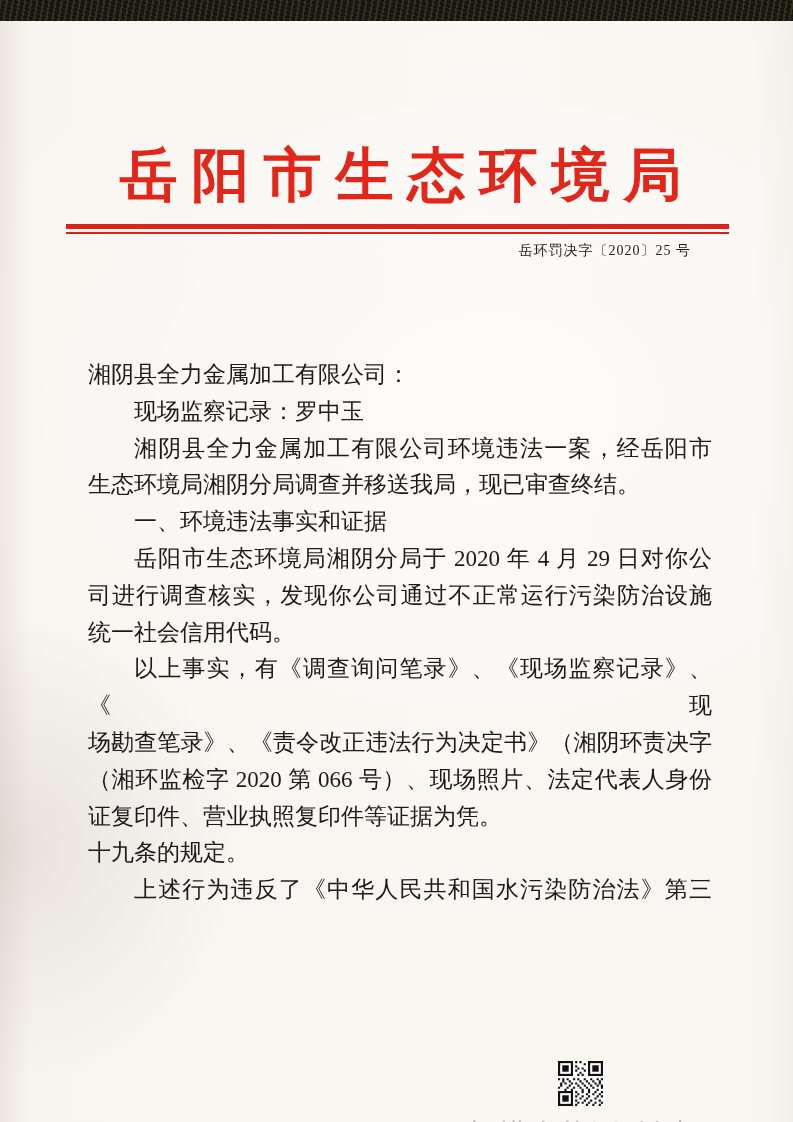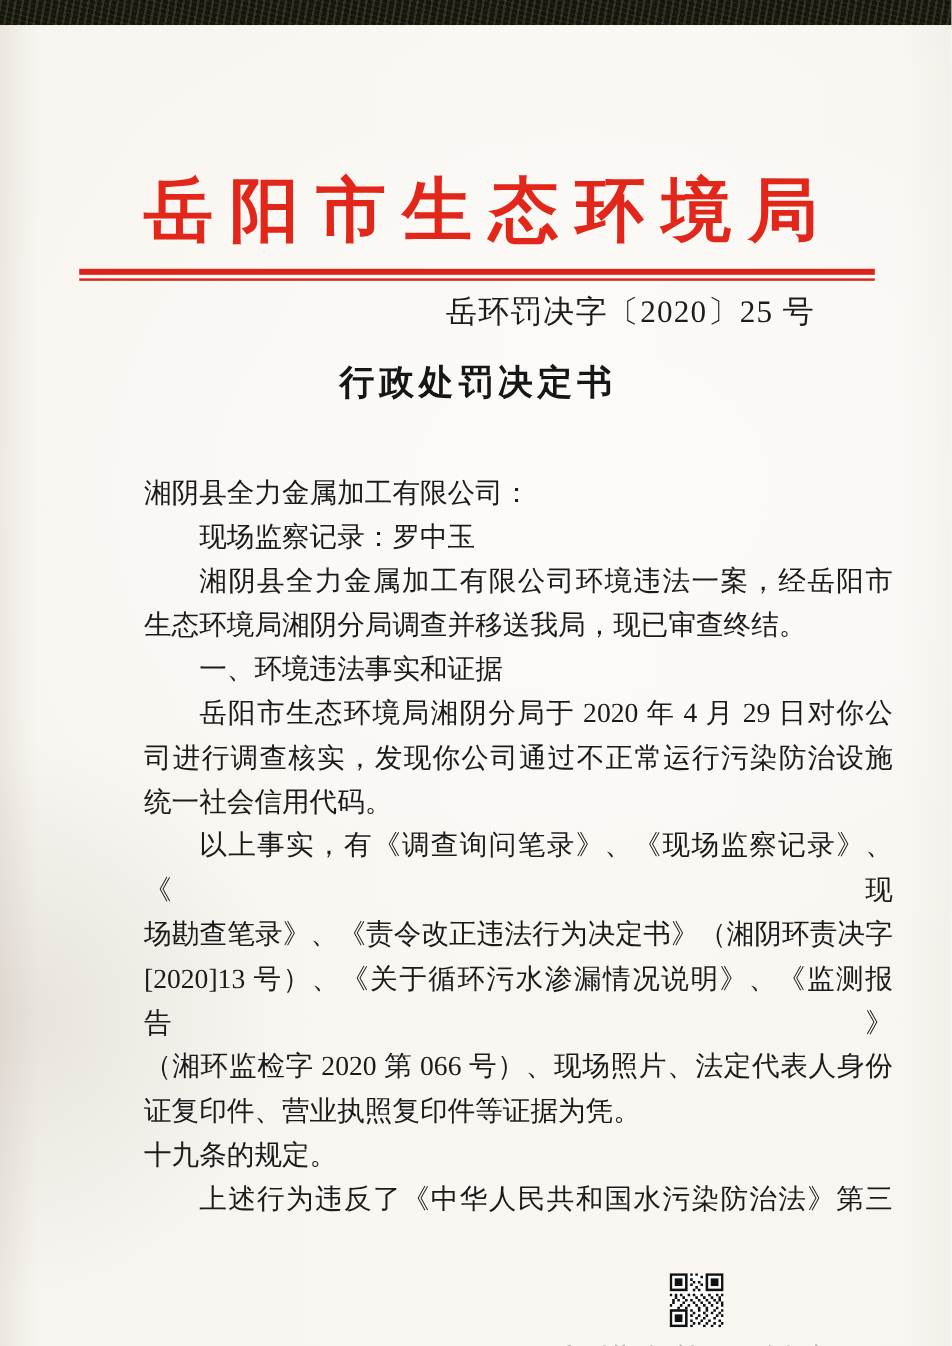--- a/index.html
+++ b/index.html
@@ -43,35 +43,34 @@
     color: #e3261a;
     font-size: 58px; font-weight: bold;
     letter-spacing: 14px; text-indent: 14px;
     white-space: nowrap;
     font-family: "Liberation Serif", "DejaVu Serif", serif;
   }
   .red-rule { position: absolute; top: 203px; left: 66px; width: 663px; }
   .red-rule .thick { height: 5px; background: #d8241a; }
   .red-rule .thin  { height: 2px; background: #d8241a; margin-top: 3px; }
   .doc-number {
-    position: absolute; top: 221px; right: 114px;
-    font-size: 26px; letter-spacing: 1px;
+    position: absolute; top: 221px; right: 102px;
+    font-size: 14px; letter-spacing: 1px;
     color: #1c1c1c;
   }
   .doc-title {
     position: absolute; top: 278px; left: 0; width: 100%;
     margin: 0; text-align: center;
     font-size: 29px; font-weight: 600; letter-spacing: 4px; text-indent: 4px;
     color: #161616;
   }
   .doc-body {
-    position: absolute; top: 372px; left: 88px; width: 624px;
+    position: absolute; top: 336px; left: 88px; width: 624px;
     font-size: 23px; line-height: 36.8px;
     color: #1b1b1b;
-    margin-left: 32px;
   }
   .line { text-align: left; }
   .line.indent { text-indent: 2em; }
   .line.stretch { text-align: justify; text-align-last: justify; }
   
   .watermark {
     position: absolute; left: 467px; top: 1040px;
     display: flex; align-items: center; gap: 9px; flex-direction: column;
   }
   .qr { width: 45px; height: 45px; display: block; }
@@ -91,34 +90,32 @@
 
     <h1 class="agency">岳阳市生态环境局</h1>
 
     <div class="red-rule">
       <div class="thick"></div>
       <div class="thin"></div>
     </div>
 
     <div class="doc-number">岳环罚决字〔2020〕25 号</div>
 
-    <h2 class="doc-title">行政处罚决定书</h2>
 
     <div class="doc-body">
       <div class="line">湘阴县全力金属加工有限公司：</div>
       <div class="line indent">现场监察记录：罗中玉</div>
       <div class="line indent stretch">湘阴县全力金属加工有限公司环境违法一案，经岳阳市</div>
       <div class="line">生态环境局湘阴分局调查并移送我局，现已审查终结。</div>
       <div class="line indent">一、环境违法事实和证据</div>
       <div class="line indent stretch">岳阳市生态环境局湘阴分局于 2020 年 4 月 29 日对你公</div>
       <div class="line stretch">司进行调查核实，发现你公司通过不正常运行污染防治设施</div>
       <div class="line">统一社会信用代码。</div>
       <div class="line indent stretch">以上事实，有《调查询问笔录》、《现场监察记录》、《现</div>
       <div class="line stretch">场勘查笔录》、《责令改正违法行为决定书》（湘阴环责决字</div>
-      <div class="line stretch">[2020]13 号）、《关于循环污水渗漏情况说明》、《监测报告》</div>
       <div class="line stretch">（湘环监检字 2020 第 066 号）、现场照片、法定代表人身份</div>
       <div class="line">证复印件、营业执照复印件等证据为凭。</div>
       <div class="line">十九条的规定。</div>
       <div class="line indent stretch">上述行为违反了《中华人民共和国水污染防治法》第三</div>
     </div>
 
     <div class="watermark">
       <svg class="qr" viewBox="0 0 42 42" xmlns="http://www.w3.org/2000/svg">
         <rect x="0" y="0" width="42" height="42" fill="#ffffff"></rect>
         <g fill="#111111">

